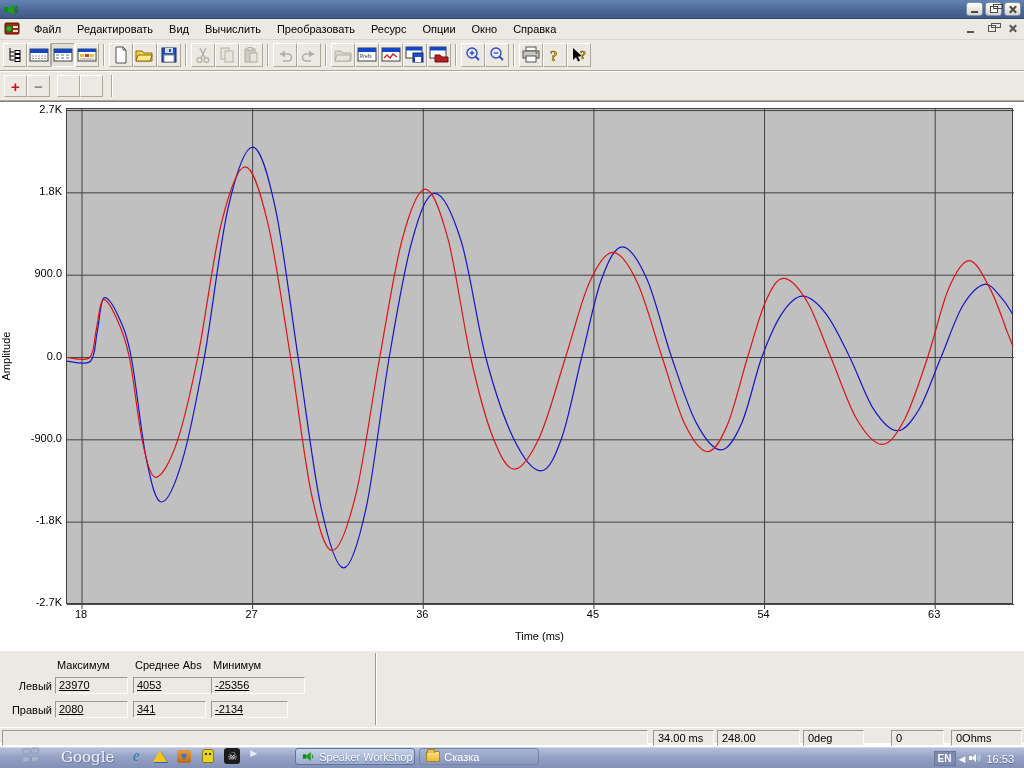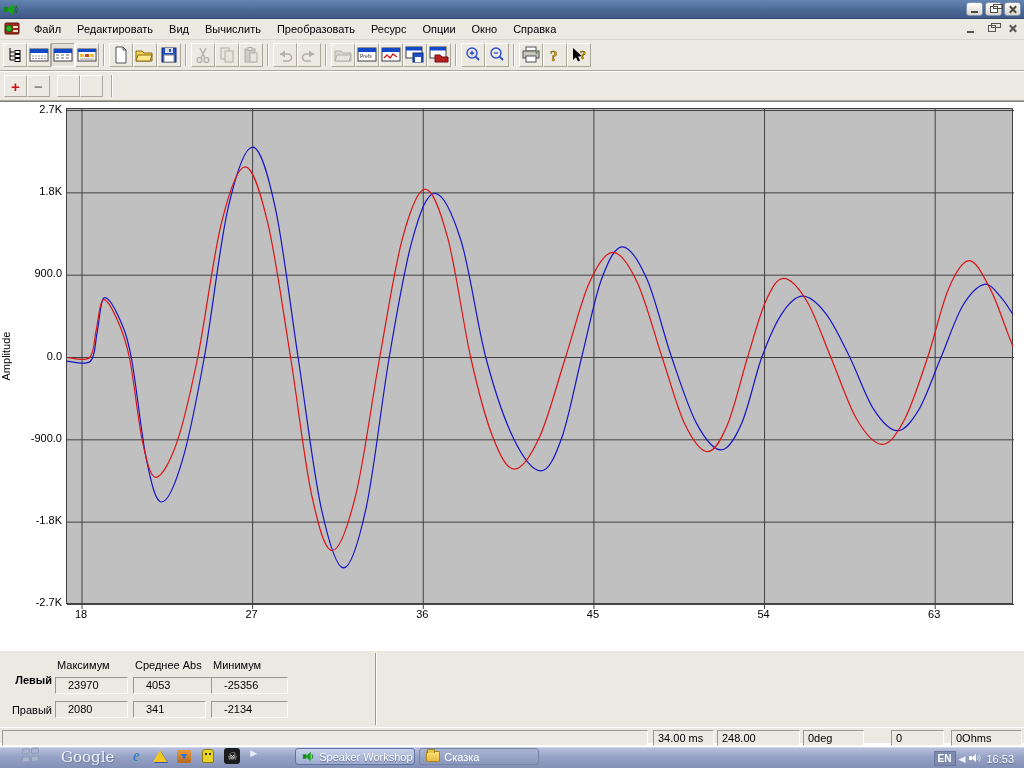--- a/index.html
+++ b/index.html
@@ -59,21 +59,21 @@
     transform:rotate(-90deg); transform-origin:center; }
 
   
   .stats { position:absolute; left:0; top:650px; width:1024px; height:77px; background:#ece9e2;
     border-top:1px solid #fff; }
   .stats-divider { position:absolute; left:375px; top:2px; height:72px; width:2px;
     border-left:1px solid #9b988f; border-right:1px solid #fff; }
   .hdr { position:absolute; top:8px; font-size:11px; }
   .rowlabel { position:absolute; width:44px; text-align:right; font-size:11px; }
   .valbox { position:absolute; height:17px; background:#ece9e2; border:1px solid;
-    border-color:#9b988f #fcfcf9 #fcfcf9 #9b988f; font-size:11px; line-height:15px; padding-left:12px; }
+    border-color:#9b988f #fcfcf9 #fcfcf9 #9b988f; font-size:11px; line-height:15px; padding-left:3px;text-decoration:underline; }
 
   
   .statusbar { position:absolute; left:0; top:727px; width:1024px; height:16px; background:#ece9e2;
     border-top:1px solid #fff; }
   .pane { position:absolute; top:2px; height:16px; border:1px solid; border-color:#9b988f #fcfcf9 #fcfcf9 #9b988f;
     font-size:11px; line-height:14px; padding-left:4px; background:#ece9e2; }
 
   
   .taskbar { position:absolute; left:0; top:747px; width:1024px; height:21px;
     background:linear-gradient(#b6c0dc,#96a2c4 45%,#8390b6); border-top:1px solid #cfd8ec; display:flex; align-items:flex-start; }
@@ -361,31 +361,32 @@
     </div>
   <div id="xticks">
       <div class="x-tick" style="left: 66px;">18</div>
       <div class="x-tick" style="left: 236.64px;">27</div>
       <div class="x-tick" style="left: 407.28px;">36</div>
       <div class="x-tick" style="left: 577.92px;">45</div>
       <div class="x-tick" style="left: 748.56px;">54</div>
       <div class="x-tick" style="left: 919.2px;">63</div>
     </div>
   <div class="ylabel">Amplitude</div>
+  <div class="xlabel">Time (ms)</div>
 </div>
 
 <div class="stats">
   <span class="hdr" style="left:57px;">Максимум</span>
   <span class="hdr" style="left:135px;">Среднее Abs</span>
   <span class="hdr" style="left:213px;">Минимум</span>
 
-  <span class="rowlabel" style="left:8px; top:23px;font-weight:bold;">Левый</span>
+  <span class="rowlabel" style="left:8px; top:29px;">Левый</span>
   <span class="valbox" style="left:55px;  top:26px; width:73px;">23970</span>
   <span class="valbox" style="left:133px; top:26px; width:95px;">4053</span>
-  <span class="valbox" style="left:211px; top:26px; width:77px;">-25356</span>
+  <span class="valbox" style="left:211px; top:26px; width:94px;">-25356</span>
 
   <span class="rowlabel" style="left:8px; top:53px;">Правый</span>
   <span class="valbox" style="left:55px;  top:50px; width:73px;">2080</span>
   <span class="valbox" style="left:133px; top:50px; width:73px;">341</span>
   <span class="valbox" style="left:211px; top:50px; width:77px;">-2134</span>
 
   <span class="stats-divider"></span>
 </div>
 
 <div class="statusbar">

